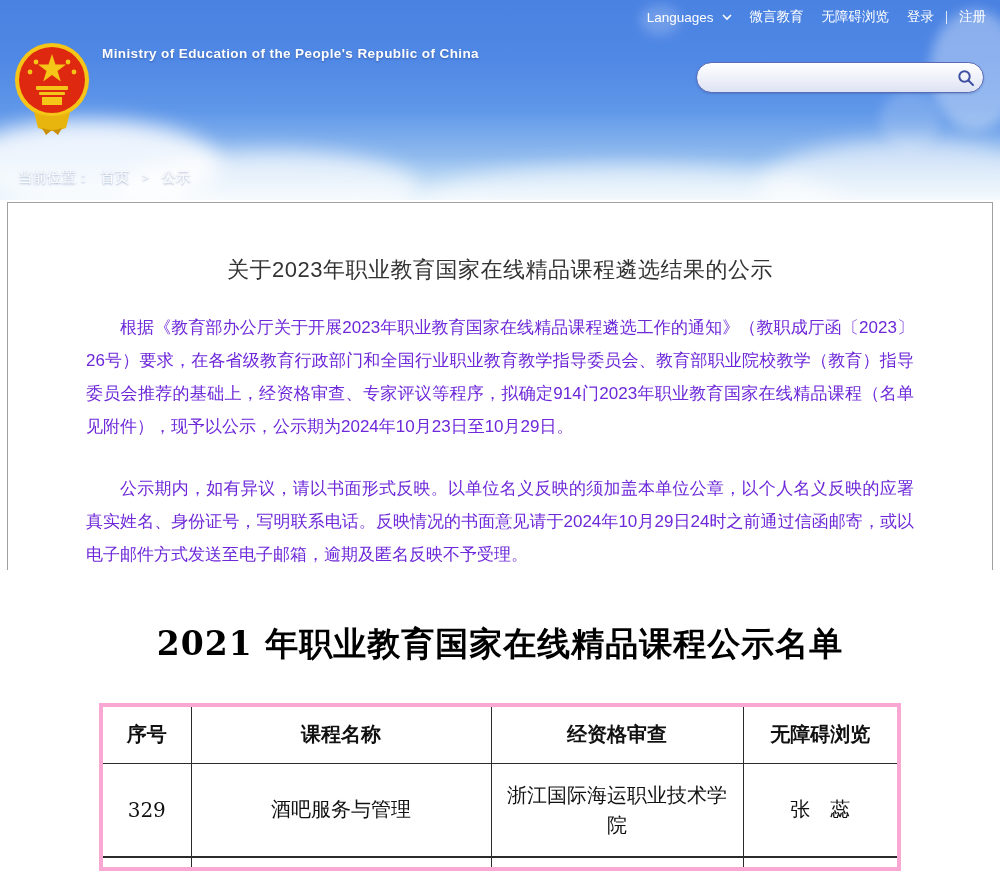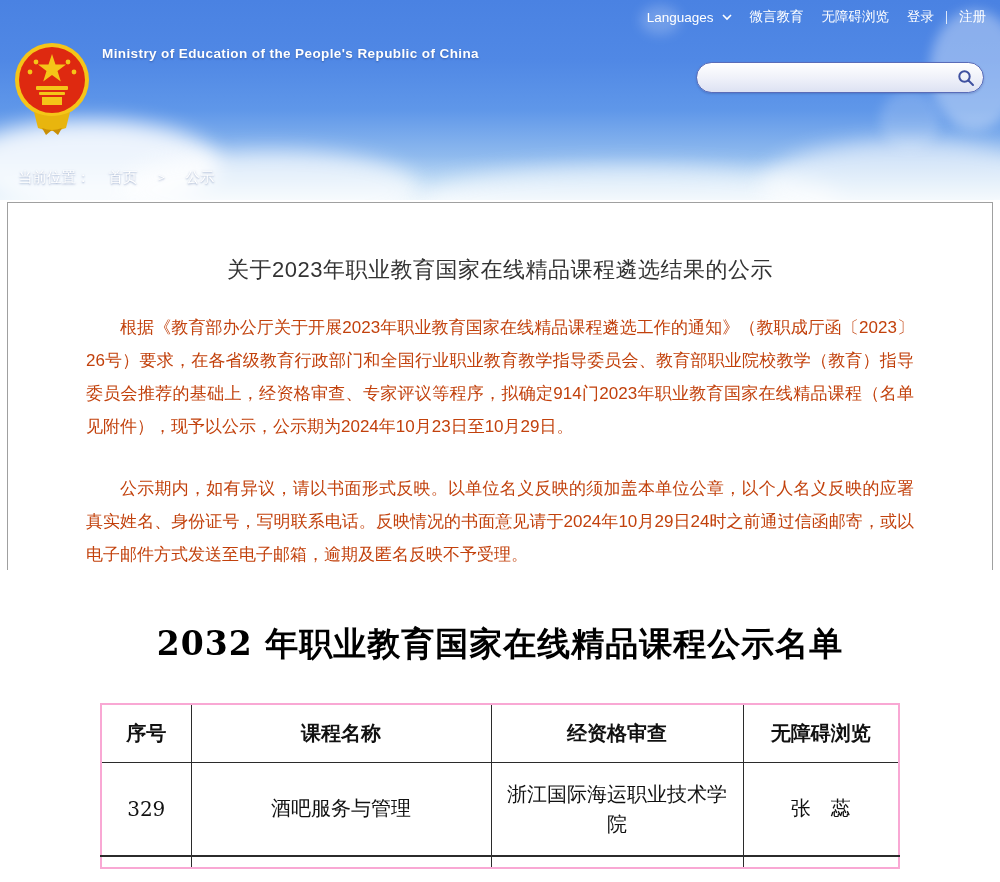--- a/index.html
+++ b/index.html
@@ -38,40 +38,40 @@
   .search { position:absolute; right:16px; top:62px; width:288px; height:31px; z-index:5;
     border:1px solid #5a6cb8; border-radius:16px;
     background:linear-gradient(180deg,#ffffff 0%,#eef0f9 55%,#dde2f3 100%);
     display:flex; align-items:center; box-shadow:0 1px 2px rgba(30,50,120,0.25); }
   .search input { flex:1; height:100%; border:none; outline:none; background:transparent;
     padding:0 6px 0 14px; font-size:14px; color:#334; }
   .search-btn { width:34px; height:100%; border:none; background:transparent; cursor:pointer;
     display:flex; align-items:center; justify-content:center; }
 
   .breadcrumb { position:absolute; left:18px; top:168px; z-index:5; color:#ffffff; font-size:14.5px;
-    text-shadow:0 1px 2px rgba(60,90,150,0.5); display:flex; align-items:center; gap:18px; }
+    text-shadow:0 1px 2px rgba(60,90,150,0.5); display:flex; align-items:center; gap:10px; }
   .breadcrumb a { color:#ffffff; text-decoration:none; cursor:pointer;font-family:Liberation Mono, monospace; }
   .crumb-sep { font-size:12px; }
 
   
   .panel { position:absolute; left:7px; top:202px; width:986px; height:368px; background:#ffffff;
     border:1px solid #a0a0a0; border-bottom:none; overflow:hidden; }
   .notice-title { text-align:center; margin-top:52px; font-size:22px; font-weight:normal; color:#333333;
     letter-spacing:0.5px; }
-  .notice-para { margin:26px 78px 0 78px; font-size:17px; line-height:33px; color:#c2410c;
+  .notice-para { margin:26px 78px 0 78px; font-size:17px; line-height:33px; color:#6d28d9;
     text-indent:2em; text-align:justify; }
   .notice-para + .notice-para { margin-top:29px; }
 
   
   .doc { position:absolute; left:0; top:570px; width:1000px; height:312px; background:#ffffff;
     overflow:hidden; font-family:"DejaVu Serif","Liberation Serif", serif; }
   .doc-title { text-align:center; margin-top:52px; font-size:33px; font-weight:bold; color:#000000;
     letter-spacing:1px; }
   table.list { border-collapse:collapse; margin:36px auto 0 auto; width:798px; table-layout:fixed;
-    border:2px solid #f9a8d4; }
+    border:4px solid #f9a8d4; }
   table.list td, table.list th { border:1.5px solid #2b2b2b; text-align:center; vertical-align:middle;
     color:#111; }
   tr.hrow { height:58px; }
   tr.hrow th { font-family:"Liberation Sans", sans-serif; font-weight:bold; font-size:20px; }
   tr.drow { height:70px; }
   tr.drow td { font-size:20px; border-bottom:2.5px solid #2b2b2b; }
   td.org-cell div { width:232px; margin:16px auto; line-height:1.5; }
   tr.stub { height:12px; }
   col.c-no { width:90px; } col.c-name { width:300px; } col.c-org { width:252px; } col.c-lead { width:156px; }
 </style>
@@ -141,21 +141,21 @@
     </div>
   </div>
 
   <div class="panel">
     <div class="notice-title">关于2023年职业教育国家在线精品课程遴选结果的公示</div>
     <p class="notice-para">根据《教育部办公厅关于开展2023年职业教育国家在线精品课程遴选工作的通知》（教职成厅函〔2023〕26号）要求，在各省级教育行政部门和全国行业职业教育教学指导委员会、教育部职业院校教学（教育）指导委员会推荐的基础上，经资格审查、专家评议等程序，拟确定914门2023年职业教育国家在线精品课程（名单见附件），现予以公示，公示期为2024年10月23日至10月29日。</p>
     <p class="notice-para">公示期内，如有异议，请以书面形式反映。以单位名义反映的须加盖本单位公章，以个人名义反映的应署真实姓名、身份证号，写明联系电话。反映情况的书面意见请于2024年10月29日24时之前通过信函邮寄，或以电子邮件方式发送至电子邮箱，逾期及匿名反映不予受理。</p>
   </div>
 
   <div class="doc">
-    <div class="doc-title">2032 年职业教育国家在线精品课程公示名单</div>
+    <div class="doc-title">2021 年职业教育国家在线精品课程公示名单</div>
     <table class="list">
       <colgroup>
           <col class="c-no">
           <col class="c-name">
           <col class="c-org">
           <col class="c-lead">
         </colgroup>
       <tbody>
           <tr class="hrow">
         <th>序号</th>

